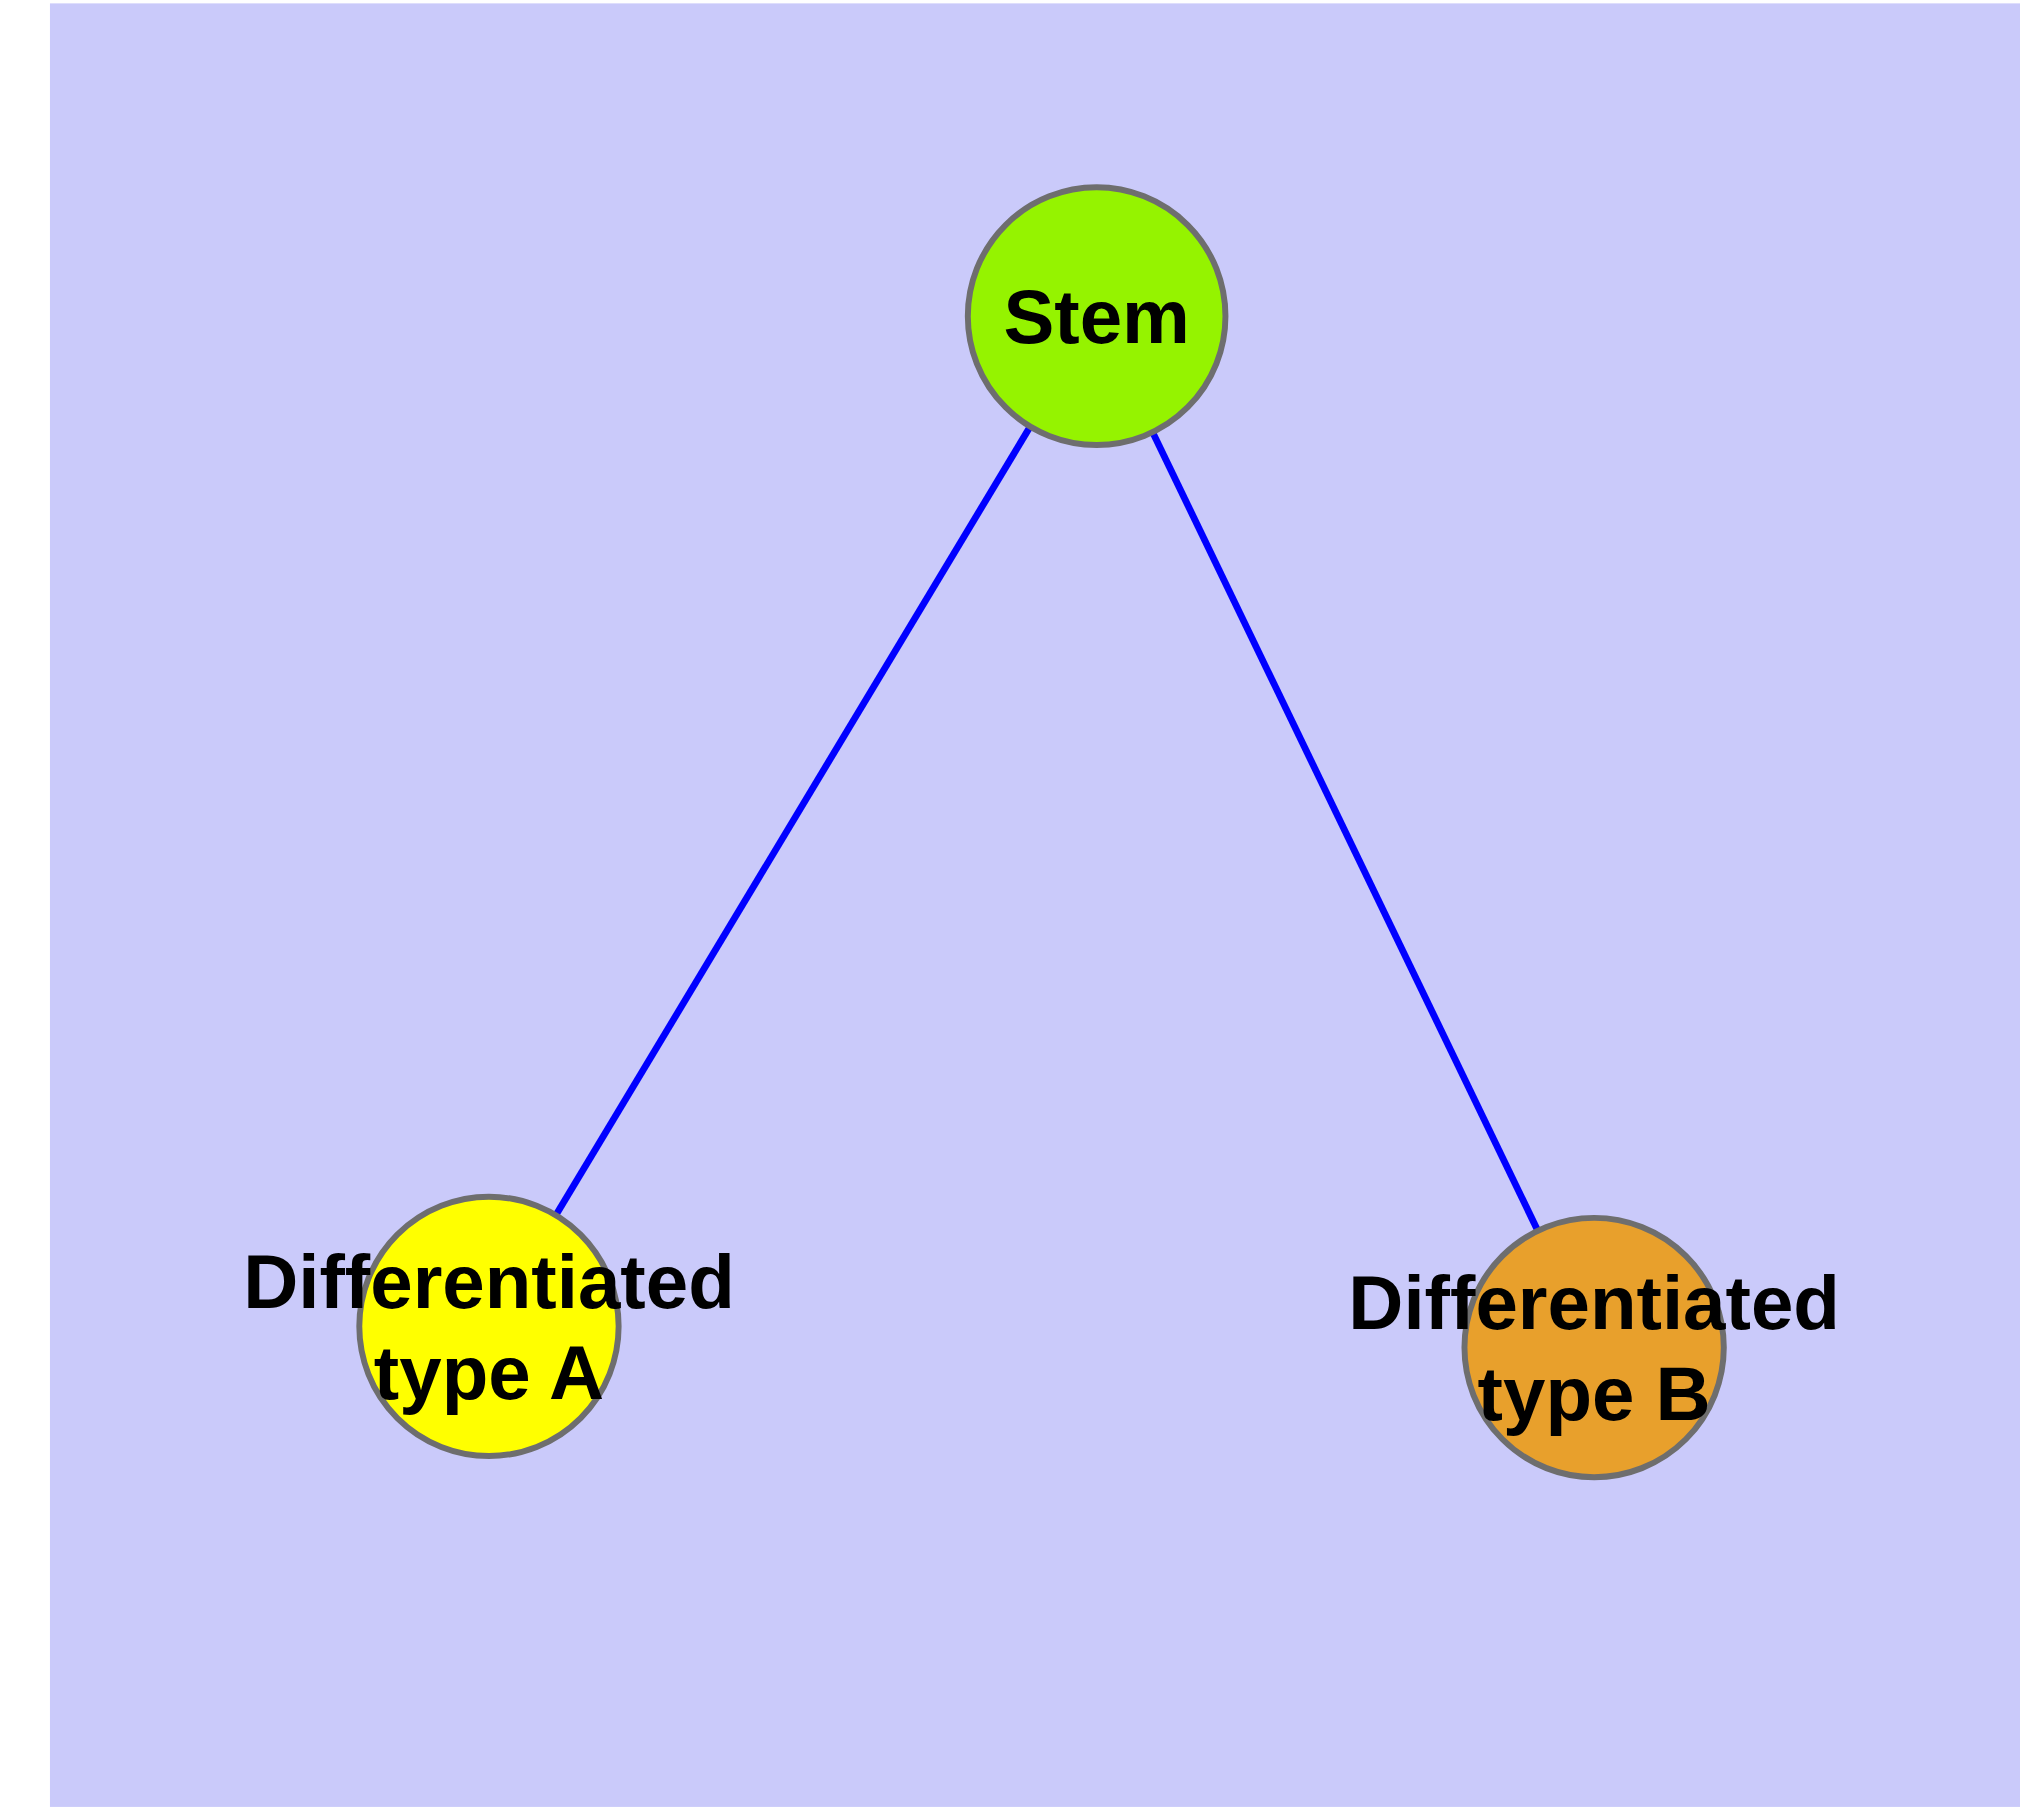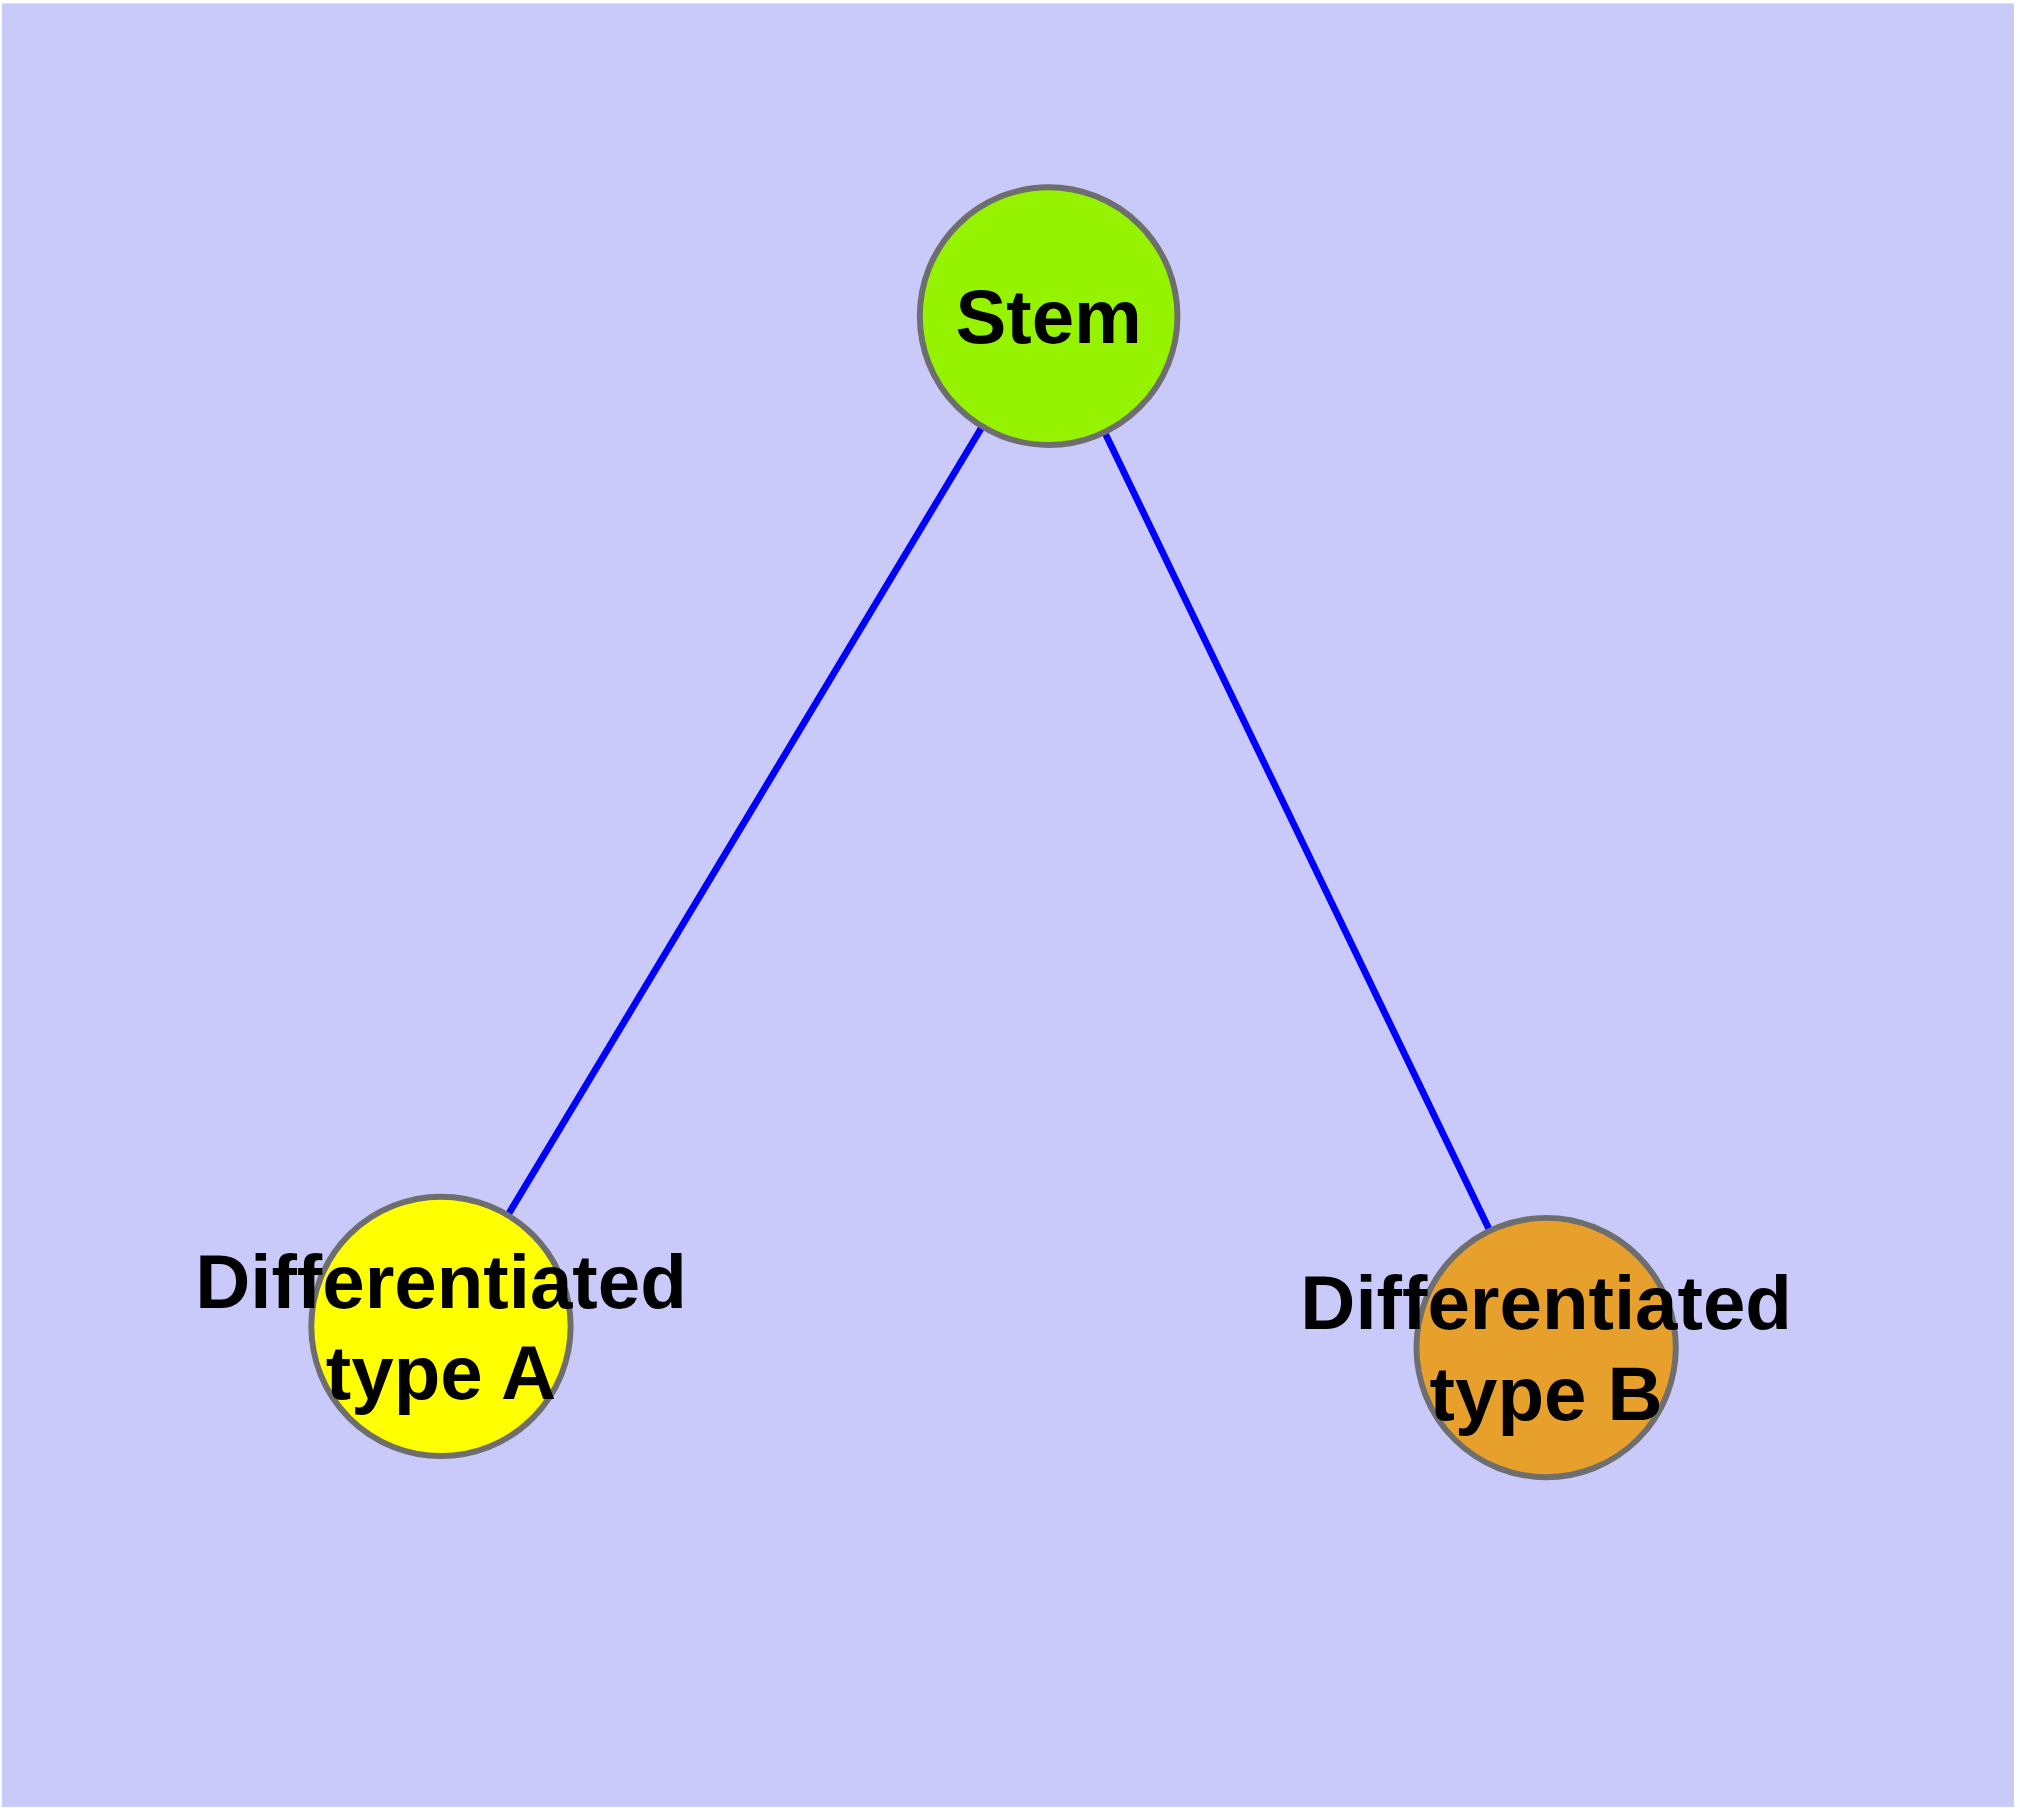--- a/index.html
+++ b/index.html
@@ -7,20 +7,21 @@
     padding: 0;
     background: #ffffff;
     width: 2021px;
     height: 1812px;
     overflow: hidden;
   }
   #canvas-wrap {
     position: relative;
     width: 1971px;
     height: 1812px;
+    margin-left: 48px;
   }
   svg {
     display: block;
   }
   svg text {
     font-family: "Liberation Sans", sans-serif;
   }
 </style>
 </head>
 <body>

